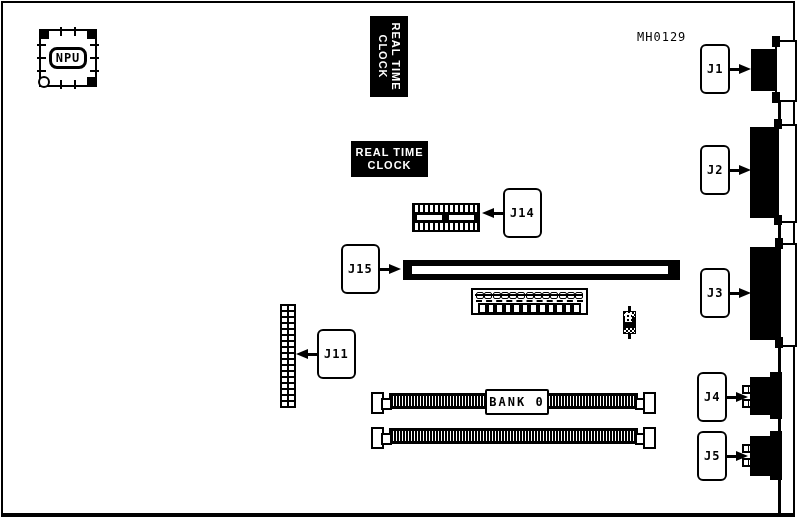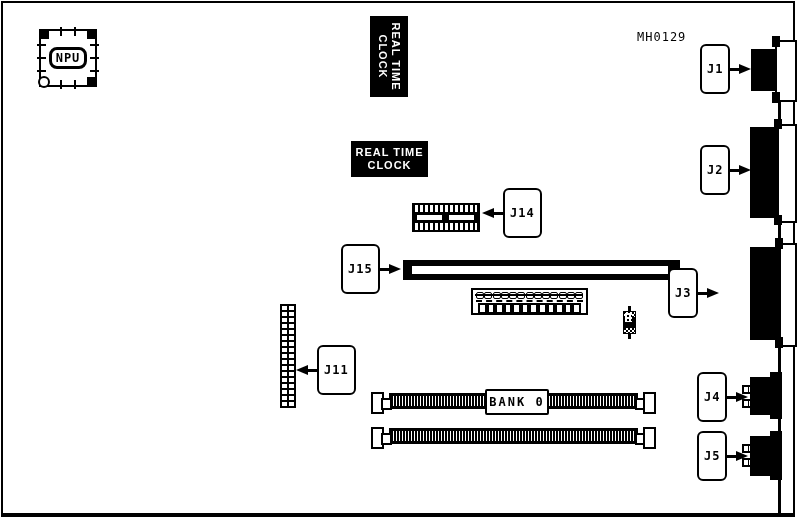--- a/index.html
+++ b/index.html
@@ -202,21 +202,21 @@
 <div class="abs xtal">
   <span class="stub st-t"></span>
   <span class="stub st-b"></span>
   <span class="body"></span>
   <span class="abs hatch h-t" style="left:2px;right:2px;top:6px"></span>
   <span class="abs hatch h-b" style="left:2px;right:2px;bottom:6px"></span>
   <span class="win"></span>
 </div>
 
 <div class="abs j11"></div>
-<div class="abs callout" style="left:296px;top:360px">
+<div class="abs callout" style="left:296px;top:344px">
   <span class="tri-l"></span>
   <span class="tail"></span>
   <span class="tag">J11</span>
 </div>
 
 <div class="abs simm" style="left:371px;top:389px">
   <span class="bar">
       <span class="ticks"></span>
     </span>
   <span class="latch l-l"></span>
@@ -256,21 +256,21 @@
 <div class="abs callout" style="left:700px;top:160px">
   <span class="tag">J2</span>
   <span class="tail"></span>
   <span class="tri-r"></span>
 </div>
 
 <div class="abs flange" style="left:779px;top:243px;width:18px;height:104px"></div>
 <div class="abs tab" style="left:775px;top:238px;width:8px;height:11px"></div>
 <div class="abs tab" style="left:775px;top:337px;width:8px;height:11px"></div>
 <div class="abs conn-body" style="left:750px;top:247px;width:30px;height:93px"></div>
-<div class="abs callout" style="left:668px;top:283px">
+<div class="abs callout" style="left:700px;top:283px">
   <span class="tag">J3</span>
   <span class="tail"></span>
   <span class="tri-r"></span>
 </div>
 
 <div class="abs conn-body" style="left:770px;top:372px;width:12px;height:47px"></div>
 <div class="abs conn-body" style="left:750px;top:377px;width:30px;height:38px"></div>
 <div class="abs pinblock" style="left:742px;top:385px"></div>
 <div class="abs pinblock" style="left:742px;top:399px"></div>
 <div class="abs callout" style="left:697px;top:387px">

